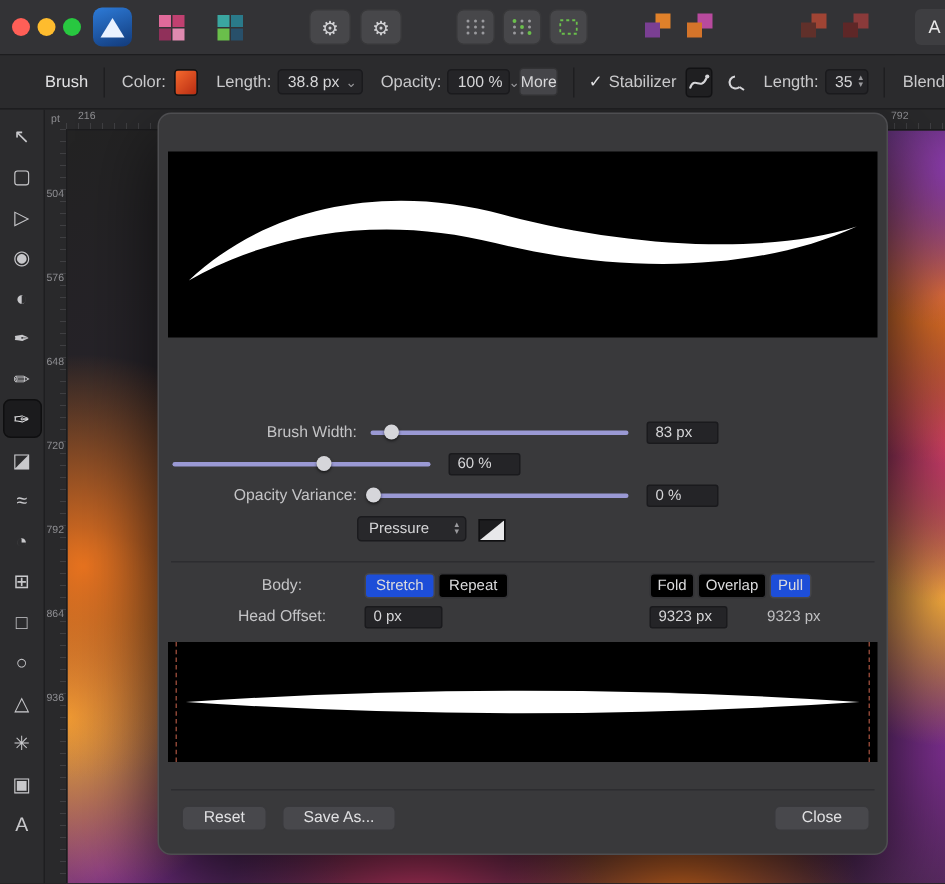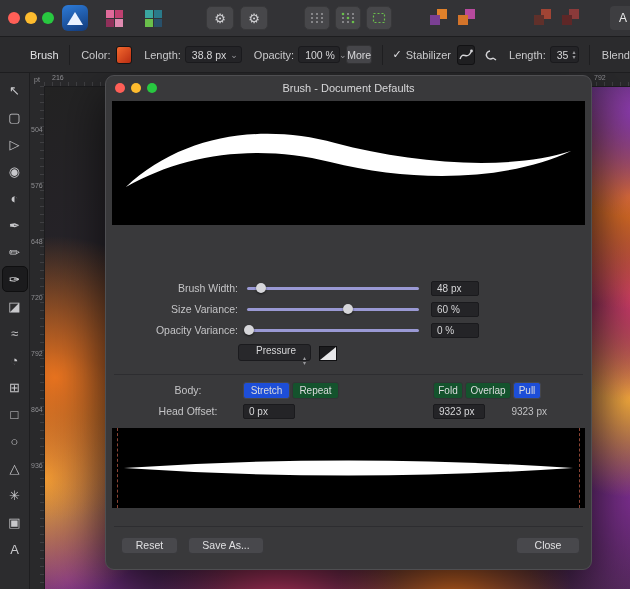--- a/index.html
+++ b/index.html
@@ -90,26 +90,26 @@
   .tabband{position:absolute;left:0;top:149px;width:100%;height:22px;background:#2f2f31;border-bottom:1px solid #29292b;}
   .tab{position:absolute;left:50%;transform:translateX(-50%);top:2px;height:18px;padding:0 16px;background:#424245;
        border-radius:3px;font-size:10.5px;color:#d4d4d6;line-height:18px;}
   .srow{position:absolute;left:0;width:100%;height:16px;display:flex;align-items:center;}
   .slabel{width:132px;text-align:right;font-size:10.5px;color:#c4c4c6;}
   .track{margin-left:9px;width:172px;height:3px;background:var(--slider-accent,#9a99d4);border-radius:2px;position:relative;}
   .thumb{position:absolute;top:-4px;left:0;width:10px;height:10px;border-radius:50%;background:#d6d6da;box-shadow:0 1px 2px rgba(0,0,0,.6);}
   .vbox{margin-left:12px;width:48px;height:15px;background:#242427;border:1px solid #1a1a1d;border-radius:2px;
         font-size:10px;color:#d6d6d8;line-height:14px;padding-left:5px;box-sizing:border-box;}
   .dd{position:absolute;left:132px;top:268px;width:73px;height:17px;background:#28282b;border:1px solid #1b1b1e;border-radius:3px;
-      display:flex;align-items:center;font-size:10px;color:#d6d6d8;padding:0 4px 0 7px;box-sizing:border-box;flex-direction:column;}
+      display:flex;align-items:center;font-size:10px;color:#d6d6d8;padding:0 4px 0 7px;box-sizing:border-box;}
   .profile{position:absolute;left:213px;top:270px;width:16px;height:13px;background:#1c1c1e;border:1px solid #101012;overflow:hidden;}
   .profile .ramp{width:0;height:0;border-bottom:13px solid #e8e8ea;border-left:16px solid transparent;}
   .hdiv{position:absolute;left:8px;right:8px;height:1px;background:#2d2d30;}
   .flabel{position:absolute;font-size:10.5px;color:#c4c4c6;line-height:17px;text-align:center;}
-  .seg{position:absolute;height:17px;background:#14532d;border:1px solid #333336;border-radius:3px;color:#dcdcde;
+  .seg{position:absolute;height:17px;background:#000000;border:1px solid #333336;border-radius:3px;color:#dcdcde;
        font-size:10px;line-height:15px;text-align:center;box-sizing:border-box;padding:0;}
   .seg.selected{background:#1d4ed8;border-color:#464649;}
   .inbox{position:absolute;height:15px;background:#242427;border:1px solid #1a1a1d;border-radius:2px;
          font-size:10px;color:#d6d6d8;line-height:14px;padding-left:5px;box-sizing:border-box;}
   .readout{position:absolute;font-size:10px;color:#c0c0c2;line-height:15px;text-align:right;}
   .preview2{position:absolute;left:6px;top:352px;width:473px;height:80px;background:#000;}
   .dashline{position:absolute;top:0;bottom:0;width:0;border-left:1px dashed #8a4434;}
   .fbtn{position:absolute;height:17px;background:#48484c;border:1px solid #39393c;border-radius:4px;color:#e0e0e2;
         font-size:10.5px;line-height:15px;text-align:center;box-sizing:border-box;padding:0;}
 </style>
@@ -275,45 +275,36 @@
     <span class="tool">⊞</span>
     <span class="tool">□</span>
     <span class="tool">○</span>
     <span class="tool">△</span>
     <span class="tool">✳</span>
     <span class="tool">▣</span>
     <span class="tool">A</span>
   </div>
 
   <div class="dialog">
-    <div class="dlg-titlebar">
-      <div class="dlg-lights">
-        <span class="dl" style="background:var(--traffic-red,#ff5f57)"></span>
-        <span class="dl" style="background:var(--traffic-yellow,#febc2e)"></span>
-        <span class="dl" style="background:var(--traffic-green,#28c840)"></span>
-      </div>
-      <div class="dlg-title">Brush - Document Defaults</div>
-    </div>
 
     <div class="preview1">
       <svg width="100%" height="100%" viewBox="0 0 477 124" preserveAspectRatio="none">
         <path d="M14,86 C70,34 150,22 225,42 C305,63 400,70 463,50 C398,80 305,82 220,61 C148,43 74,52 14,86 Z" fill="#ffffff"></path>
       </svg>
     </div>
 
 
     <div class="srow" style="top:204px">
       <span class="slabel">Brush Width:</span>
       <span class="track">
         <span class="thumb" style="left: calc(8% - 5px);"></span>
       </span>
-      <span class="vbox">48 px</span>
+      <span class="vbox">83 px</span>
     </div>
     <div class="srow" style="top:225px">
-      <span class="slabel">Size Variance:</span>
       <span class="track">
         <span class="thumb" style="left: calc(59% - 5px);"></span>
       </span>
       <span class="vbox">60 %</span>
     </div>
     <div class="srow" style="top:246px">
       <span class="slabel">Opacity Variance:</span>
       <span class="track">
         <span class="thumb" style="left: calc(1% - 5px);"></span>
       </span>

